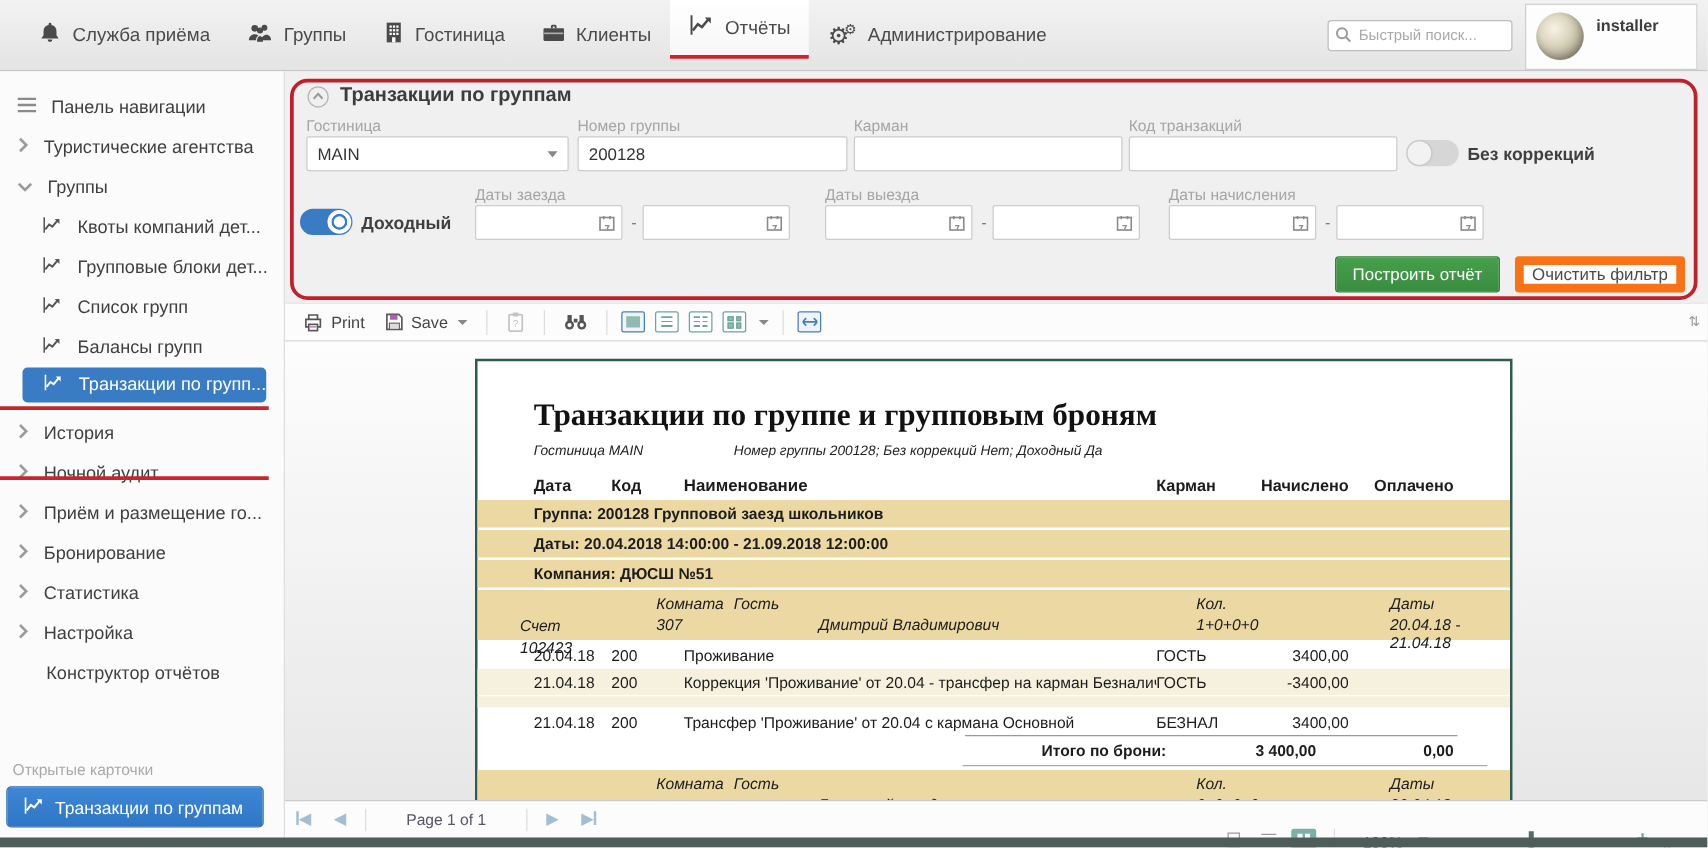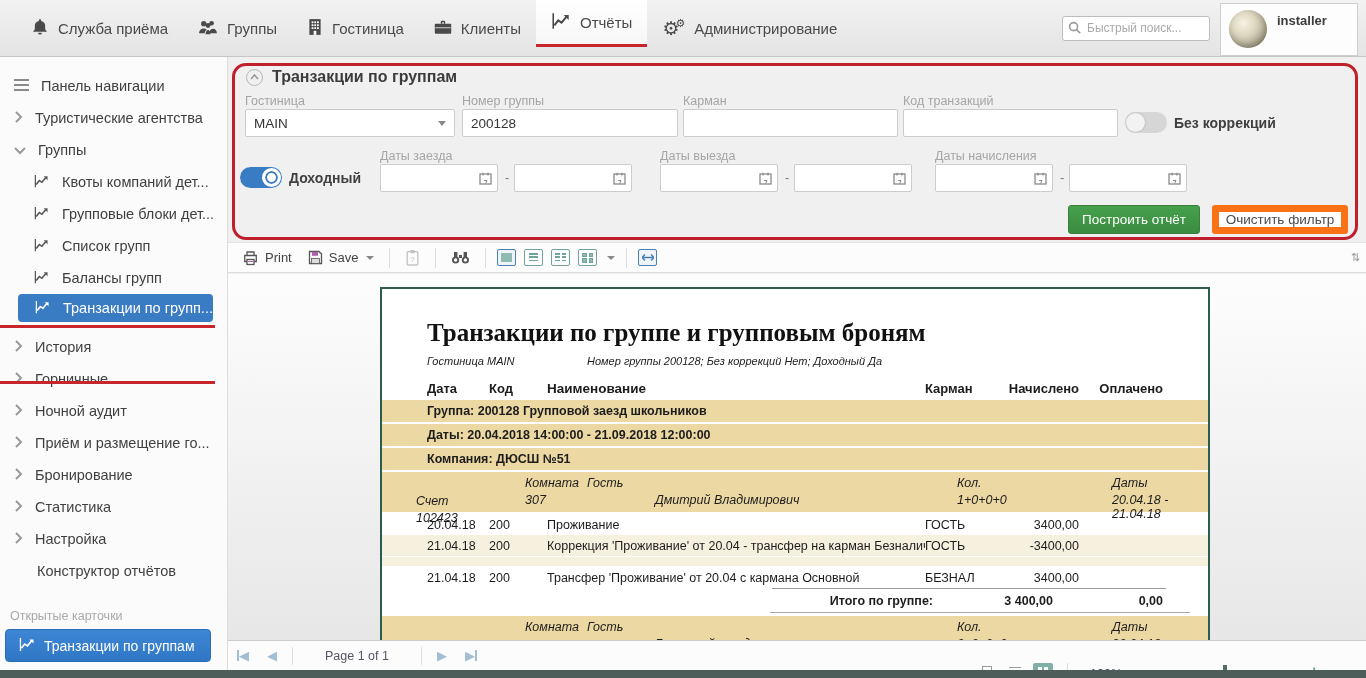--- a/index.html
+++ b/index.html
@@ -280,26 +280,20 @@
             <path d="M11.5 2.6h4.4V7z" fill="#fff"></path>
           </svg></span>
       <span>Транзакции по групп...</span>
     </div>
     <div class="s-underline"></div>
     <div class="s-item" style="margin-top:3px;">
       <span class="chev"><svg width="9" height="12" viewBox="0 0 9 12">
             <polyline points="2,1 7,6 2,11" stroke="#9a9a9a" stroke-width="2" fill="none"></polyline>
           </svg></span>
       <span>История</span>
-    </div>
-    <div class="s-item">
-      <span class="chev"><svg width="9" height="12" viewBox="0 0 9 12">
-            <polyline points="2,1 7,6 2,11" stroke="#9a9a9a" stroke-width="2" fill="none"></polyline>
-          </svg></span>
-      <span>Горничные</span>
     </div>
     <div class="s-item">
       <span class="chev"><svg width="9" height="12" viewBox="0 0 9 12">
             <polyline points="2,1 7,6 2,11" stroke="#9a9a9a" stroke-width="2" fill="none"></polyline>
           </svg></span>
       <span>Ночной аудит</span>
     </div>
     <div class="s-item">
       <span class="chev"><svg width="9" height="12" viewBox="0 0 9 12">
             <polyline points="2,1 7,6 2,11" stroke="#9a9a9a" stroke-width="2" fill="none"></polyline>
@@ -563,21 +557,21 @@
         <div class="cream-gap"></div>
         <div class="grid-row drow">
           <span>21.04.18</span>
           <span>200</span>
           <span class="cname">Трансфер 'Проживание' от 20.04 с кармана Основной</span>
           <span>БЕЗНАЛ</span>
           <span class="c-accrued">3400,00</span>
           <span class="c-paid"></span>
         </div>
         <div class="total-row">
-          <span class="t-label">Итого по группе:</span>
+          <span class="t-label">Итого по брони:</span>
           <span class="t-acc">3 400,00</span>
           <span class="t-paid">0,00</span>
         </div>
 
         <div class="subhdr" style="margin-top:3px;">
           <span class="sh-l p-account">Счет</span>
           <span class="sh-l p-room">Комната</span>
           <span class="sh-l p-guest">Гость</span>
           <span class="sh-l p-qty">Кол.</span>
           <span class="sh-l p-dates">Даты</span>

